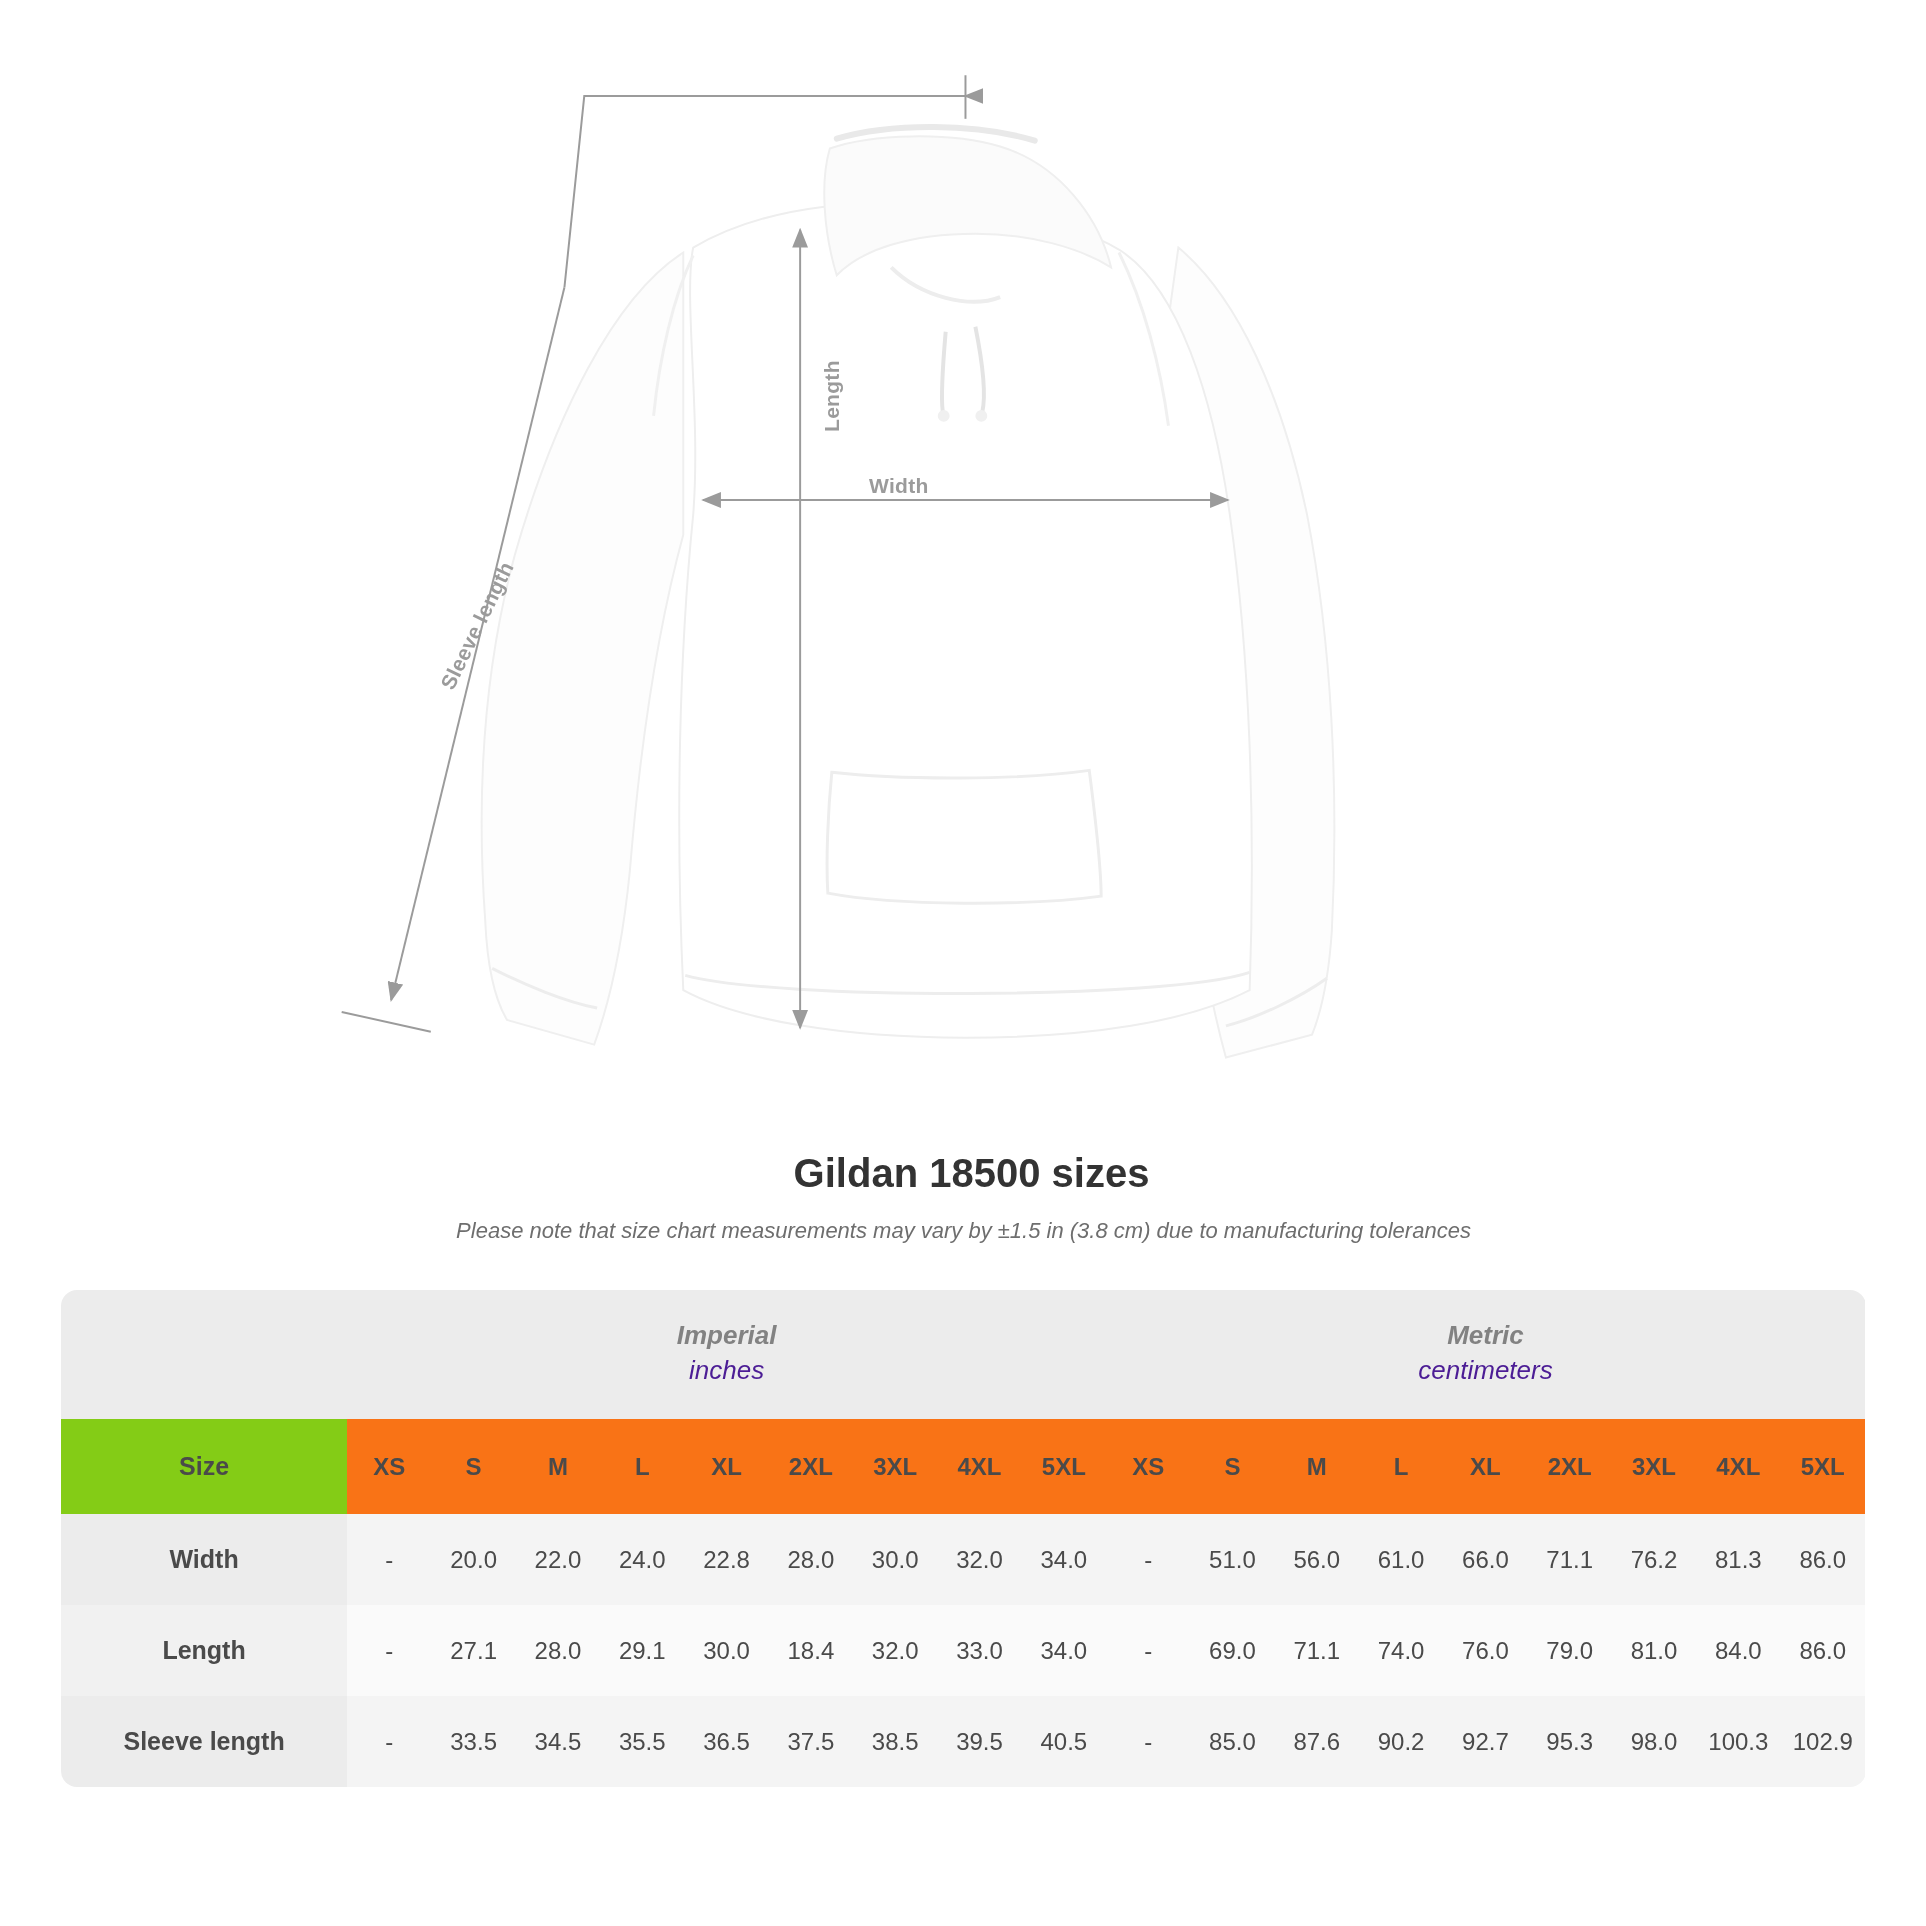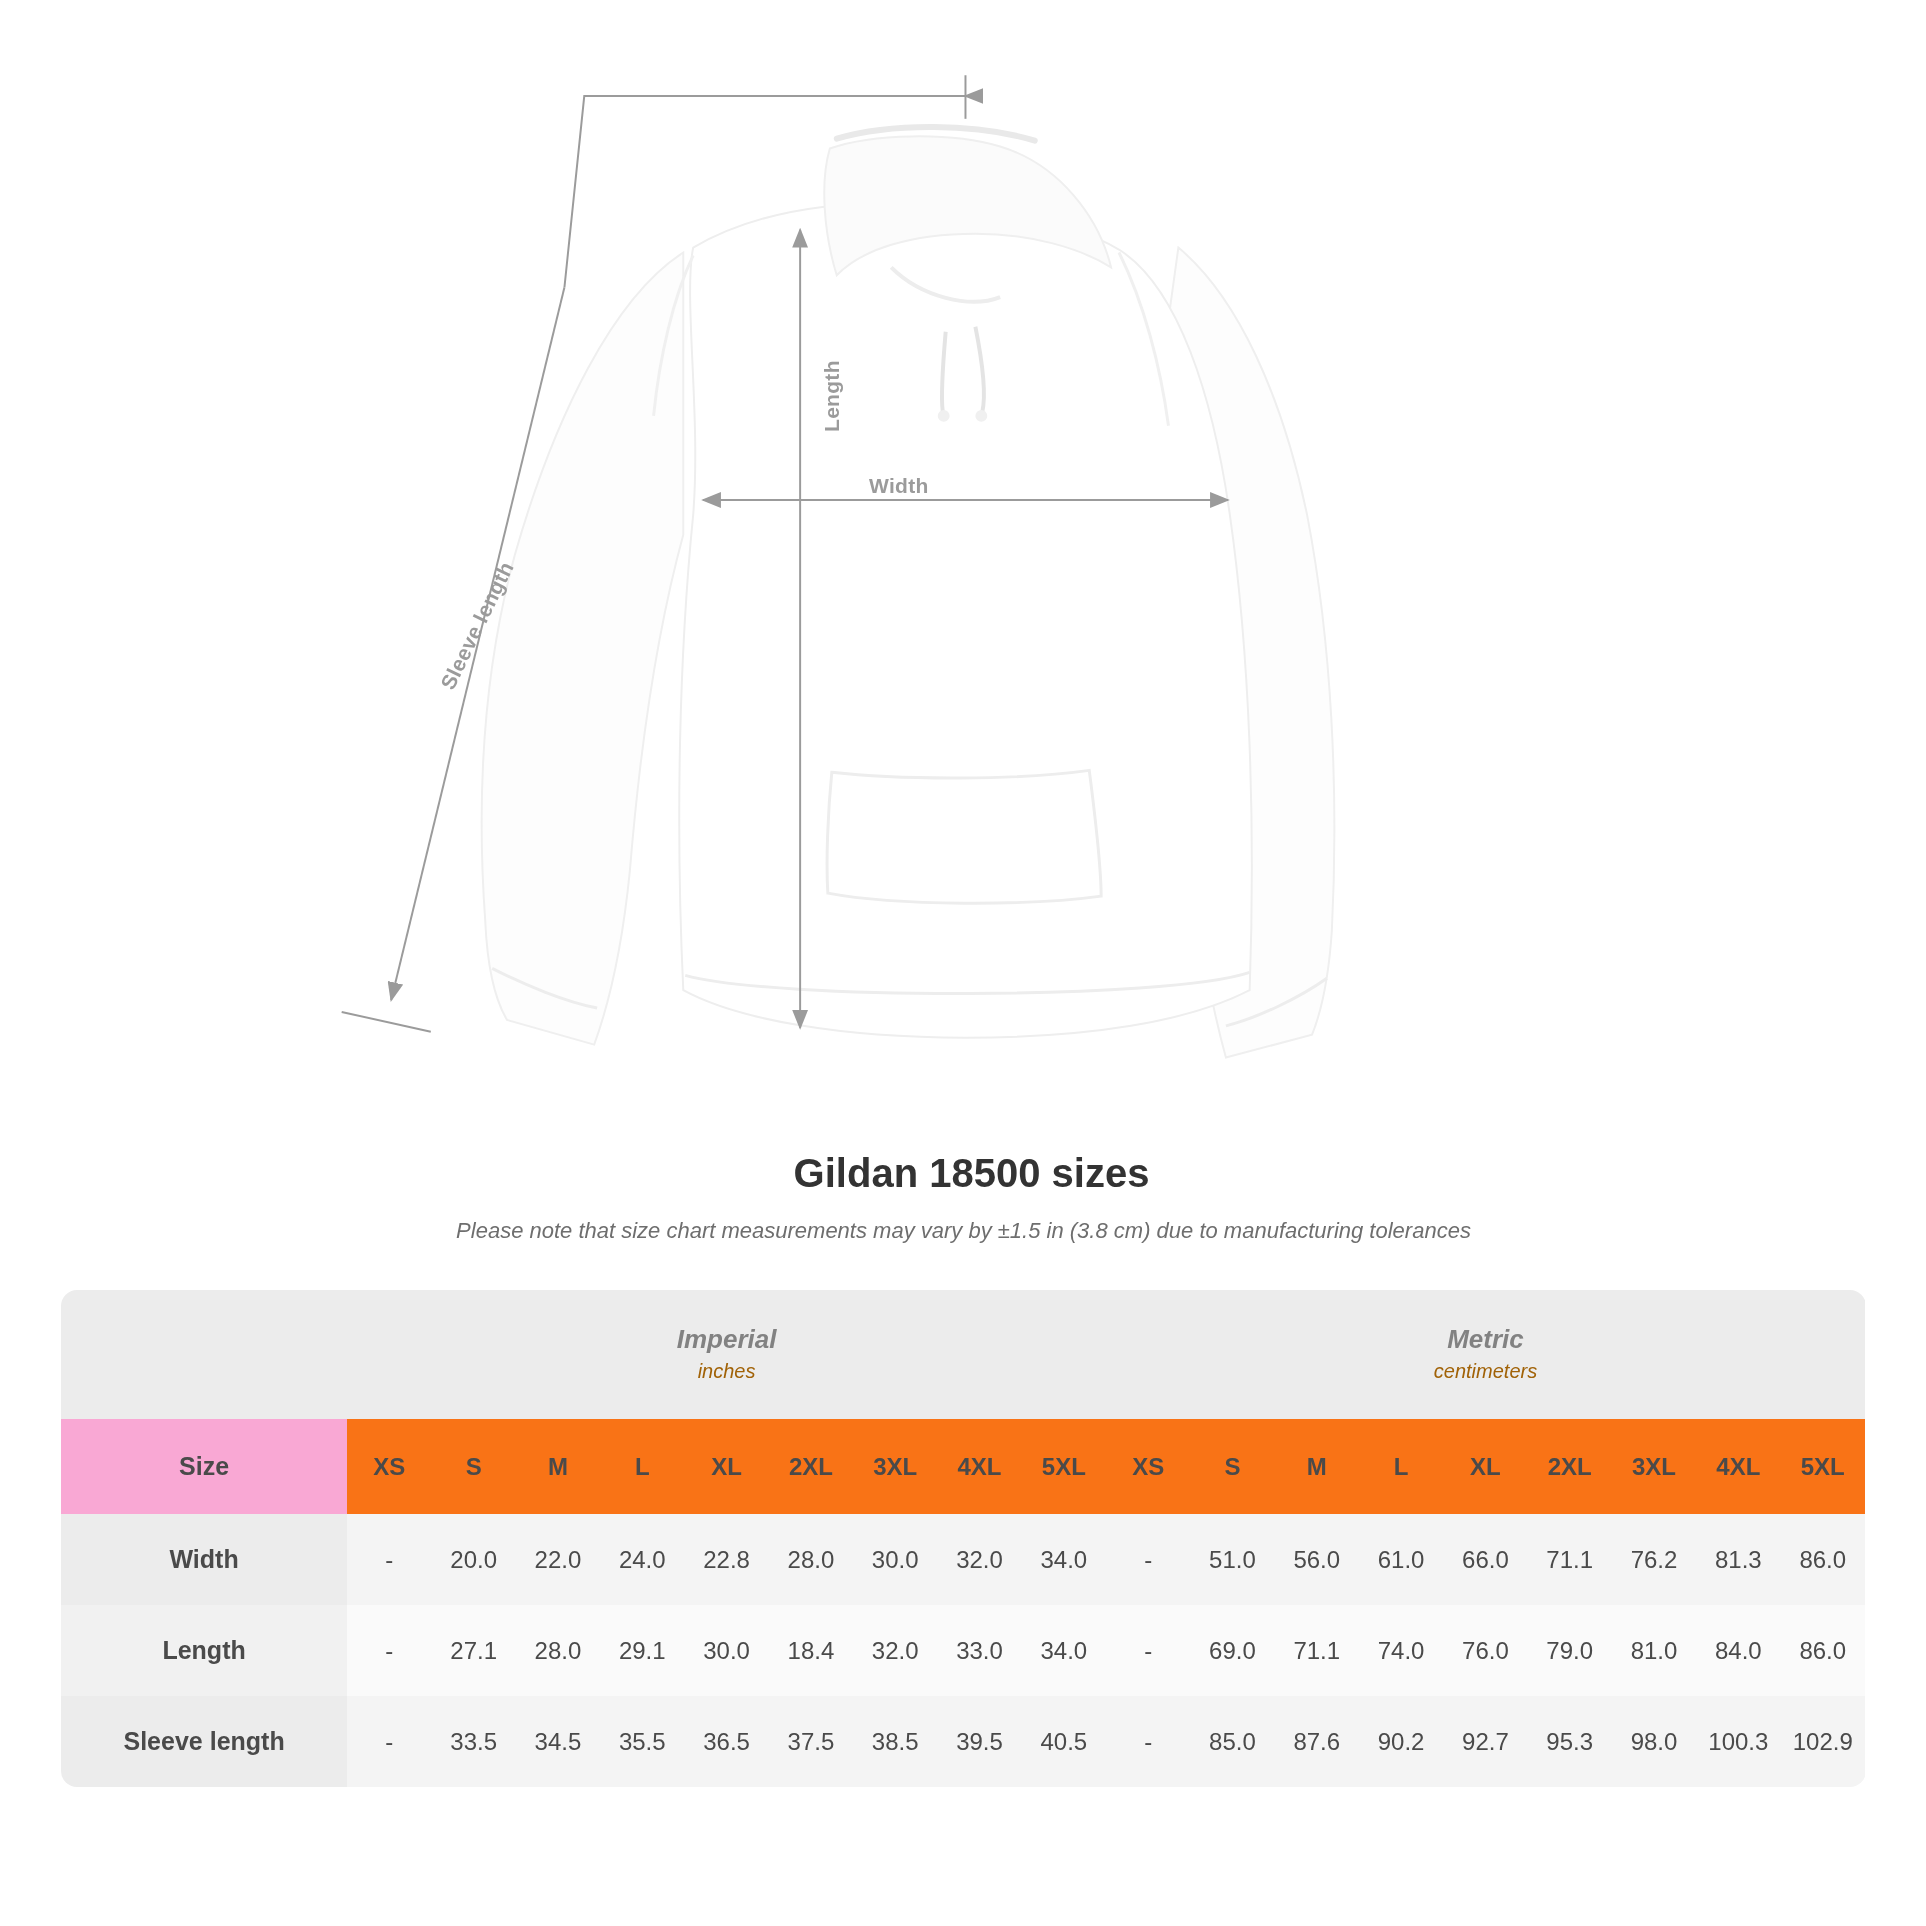--- a/index.html
+++ b/index.html
@@ -93,23 +93,23 @@
     height: 129px;
   }
   .unit-title {
     font-size: 26px;
     font-style: italic;
     font-weight: bold;
     color: #828282;
     line-height: 1.25;
   }
   .unit-sub {
-    font-size: 20px;
+    font-size: 26px;
     font-style: italic;
-    color: #a16207;
+    color: #4c1d95;
     line-height: 1.5;
   }
   .size-row td {
     background: #f97316;
     height: 95px;
     font-weight: bold;
     font-size: 25px;
     color: #5a5a5a;
     border-bottom: 2px solid #ffffff;
   }
@@ -126,21 +126,21 @@
     font-size: 25px;
     color: #4a4a4a;
   }
   .data-row.alt td {
     background: #fafafa;
   }
   .data-row.alt td.rowlabel {
     background: #f1f1f1;
   }
   .size-row td.rowlabel {
-    background: #f9a8d4;
+    background: #84cc16;
   }
   col.lab { width: 224px; }
   col.cell { width: 66px; }
 </style>
 </head>
 <body>
 
 <div class="page">
 
   <div class="illustration">

